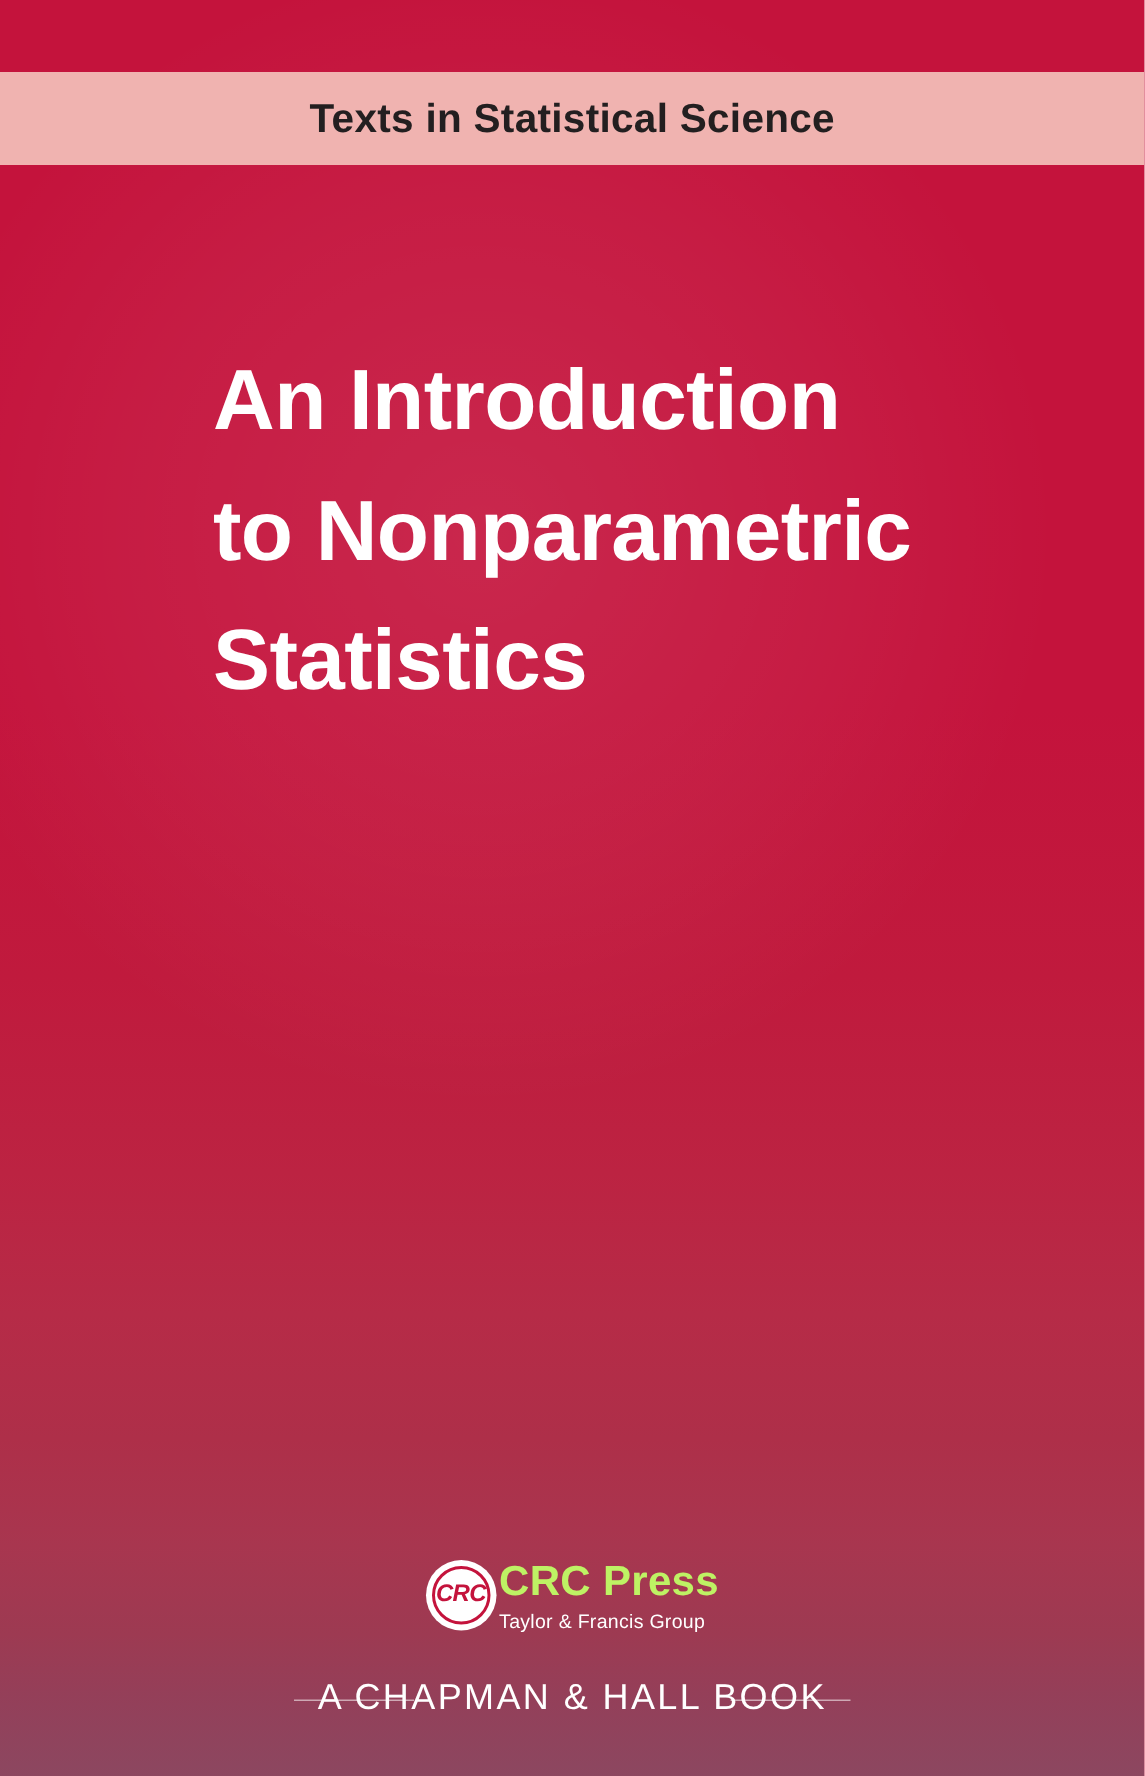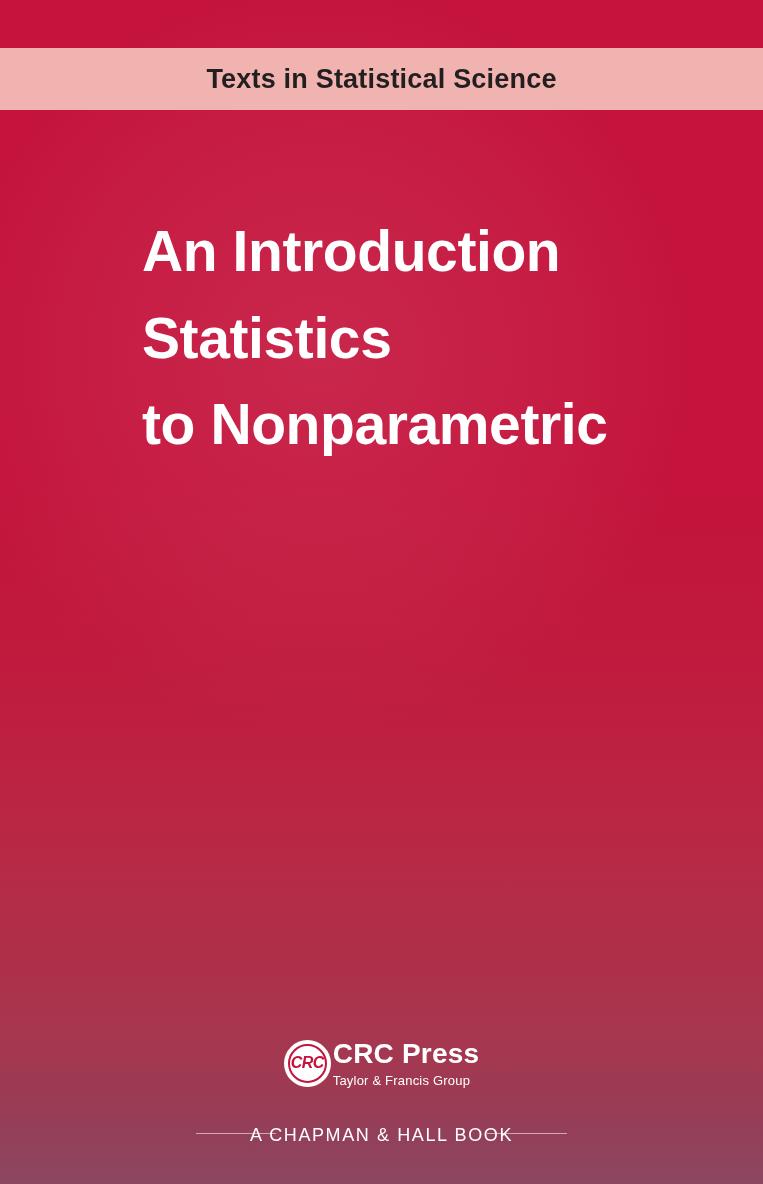--- a/index.html
+++ b/index.html
@@ -59,21 +59,21 @@
     font-size: 27px;
     font-weight: bold;
     letter-spacing: 0.2px;
     white-space: nowrap;
   }
   
   .title-block {
     position: absolute;
     left: 0;
     right: 0;
-    top: 208px;
+    top: 224px;
     padding: 0 84px 0 142px;
   }
   .title-line {
     color: #ffffff;
     font-size: 57px;
     font-weight: bold;
     line-height: 1.52;
     letter-spacing: -0.4px;
     white-space: nowrap;
   }
@@ -130,21 +130,21 @@
     font-style: italic;
     letter-spacing: -0.5px;
   }
   .crc-words {
     display: flex;
     flex-direction: column;
     align-items: flex-start;
     line-height: 1.1;
   }
   .crc-name {
-    color: #ffffff;
+    color: #bef264;
     font-size: 28px;
     font-weight: bold;
     letter-spacing: 0.2px;
   }
   .crc-group {
     color: #ffffff;
     font-size: 13px;
     font-weight: normal;
     margin-top: 4px;
     letter-spacing: 0.2px;
@@ -152,21 +152,21 @@
   
   .imprint {
     position: absolute;
     left: 0;
     right: 0;
     bottom: 38px;
     text-align: center;
   }
   .imprint-text {
     color: #ffffff;
-    font-size: 18px;
+    font-size: 24px;
     font-weight: normal;
     letter-spacing: 1.6px;
   }
   .imprint-rule {
     position: absolute;
     bottom: 50px;
     height: 1px;
     background: rgba(255,255,255,0.55);
     width: 80px;
   }
@@ -179,22 +179,22 @@
 <div class="cover">
   <div class="cover-bg"></div>
   <div class="cover-sheen"></div>
 
   <div class="series-banner">
     <span class="series-banner-text">Texts in Statistical Science</span>
   </div>
 
   <div class="title-block">
     <div class="title-line">An Introduction</div>
+    <div class="title-line">to Nonparametric</div>
     <div class="title-line">Statistics</div>
-    <div class="title-line">to Nonparametric</div>
   </div>
 
 
   <div class="publisher">
     <div class="crc-mark">
       <div class="crc-mark-text">CRC</div>
     </div>
     <div class="crc-words">
       <div class="crc-name">CRC Press</div>
       <div class="crc-group">Taylor &amp; Francis Group</div>

